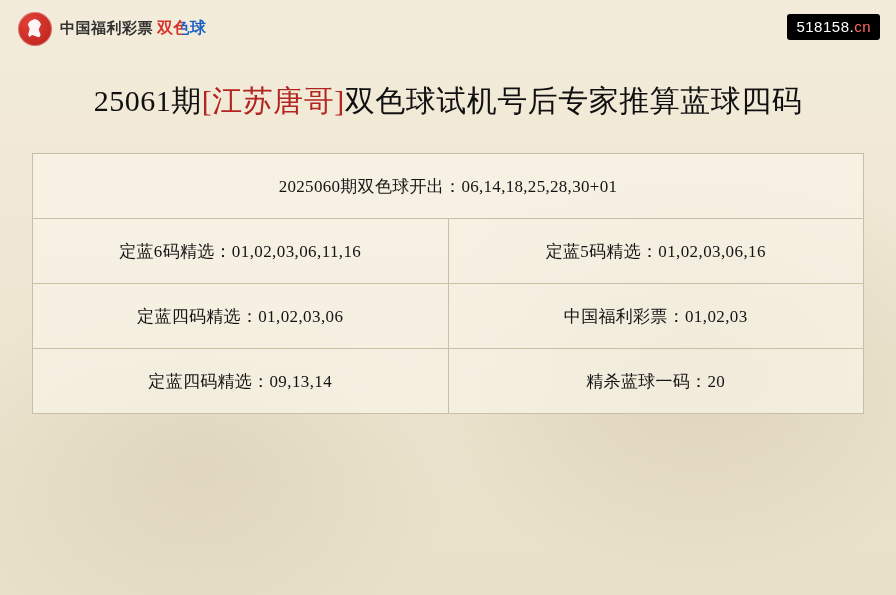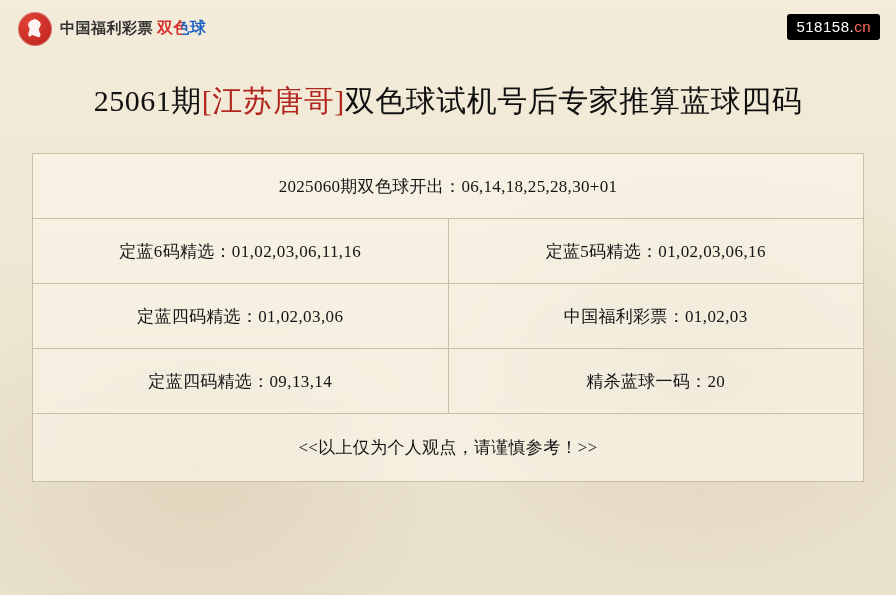--- a/index.html
+++ b/index.html
@@ -177,20 +177,17 @@
         <td><span>定蓝5码精选：</span><span class="nums">01,02,03,06,16</span></td>
       </tr>
       <tr>
         <td><span>定蓝四码精选：</span><span class="nums">01,02,03,06</span></td>
         <td><span>中国福利彩票：</span><span class="nums">01,02,03</span></td>
       </tr>
       <tr>
         <td><span>定蓝四码精选：</span><span class="nums">09,13,14</span></td>
         <td><span>精杀蓝球一码：</span><span class="nums">20</span></td>
       </tr>
-      <tr class="tall">
-        <td colspan="2" class="note">&lt;&lt;以上仅为个人观点，请谨慎参考！&gt;&gt;</td>
-      </tr>
     </tbody>
       </table>
   </div>
 
 </div>
 
 </body></html>

